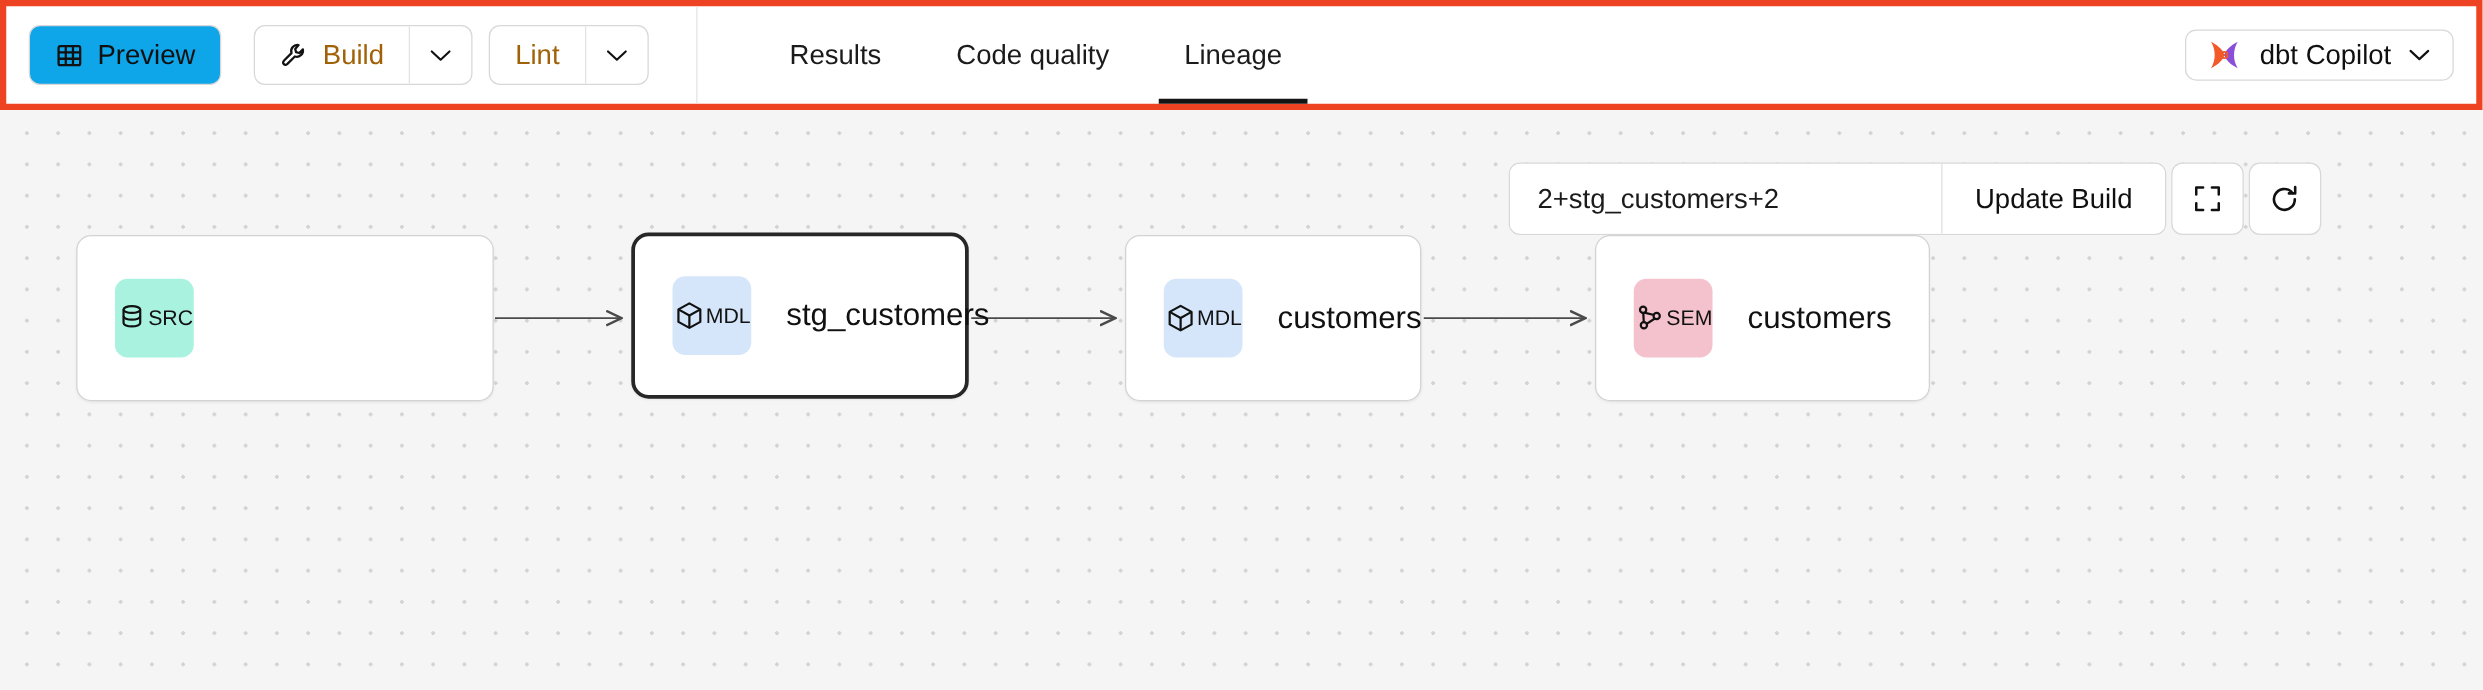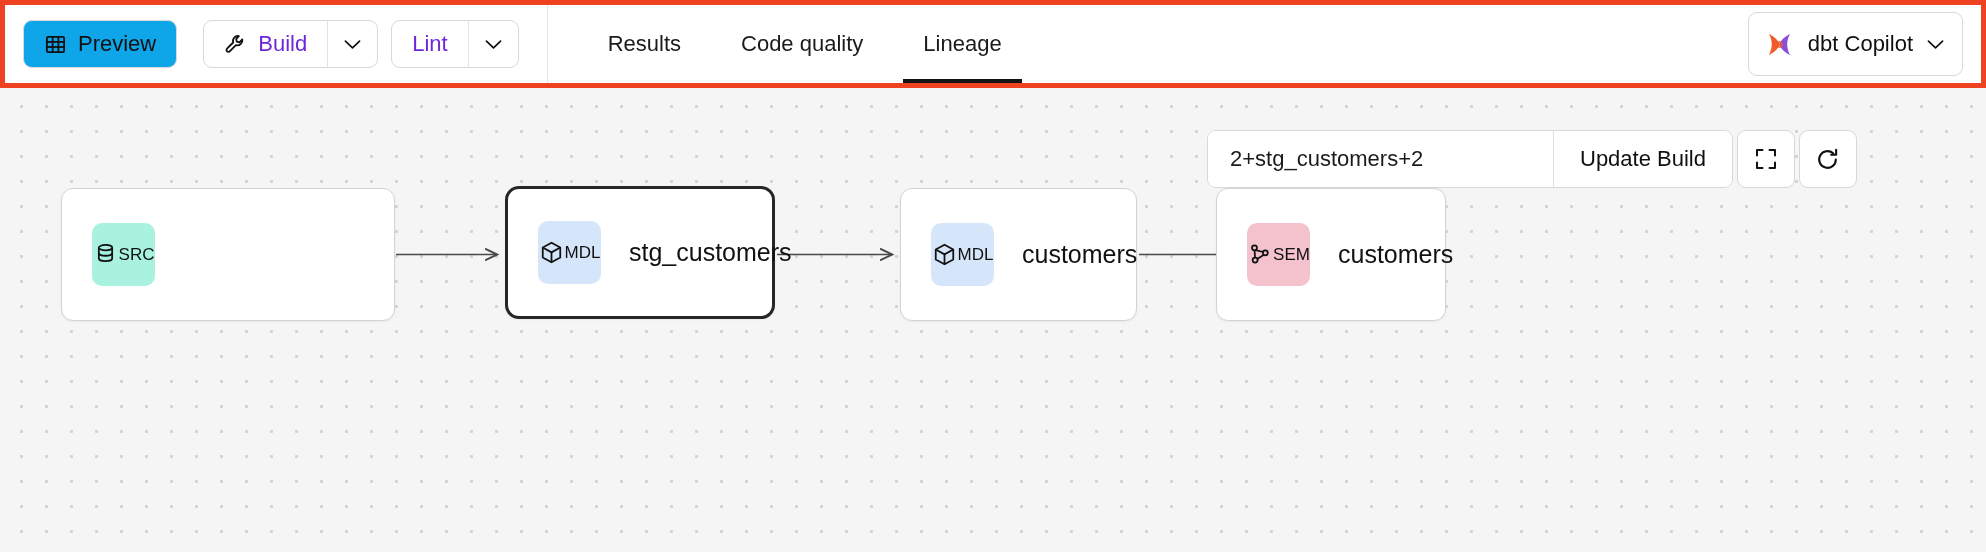--- a/index.html
+++ b/index.html
@@ -41,58 +41,58 @@
     border: 1px solid #D8D8D8;
     border-radius: 9px;
     background: #fff;
     height: 48px;
     overflow: hidden;
   }
   .btn-group .btn-main {
     display: flex; align-items: center; gap: 11px;
     padding: 0 20px;
     border: none; background: none;
-    font-size: 22px; color: #6d28d9;
+    font-size: 22px; color: #a16207;
     white-space: nowrap; cursor: pointer;
   }
   .btn-group .btn-caret {
     display: flex; align-items: center; justify-content: center;
     width: 50px;
     border: none; border-left: 1px solid #E2E2E2;
     background: none; cursor: pointer;
   }
   .sep-gap { width: 13px; }
 
   .tabs {
     display: flex; align-items: center;
     height: 100%;
-    margin-left: 28px;
+    margin-left: 38px;
     border-left: 1px solid #E4E4E4;
-    padding-left: 30px;
+    padding-left: 44px;
   }
   .tab {
     position: relative;
     display: flex; align-items: center; justify-content: center;
     height: 100%;
     padding: 0 30px;
     font-size: 22px;
     color: #1b1b1b;
     white-space: nowrap;
     cursor: pointer;
   }
   .tab.active::after {
     content: "";
     position: absolute; left: 10px; right: 10px; bottom: 0;
     height: 4px; background: #141414;
   }
   .copilot {
     position: absolute; right: 18px; top: 50%;
     transform: translateY(-50%);
     display: flex; align-items: center; gap: 14px;
-    height: 64px;
+    height: 41px;
     padding: 0 18px 0 16px;
     border: 1px solid #D8D8D8;
     border-radius: 9px;
     background: #fff;
     font-size: 22px; color: #101010;
     cursor: pointer;
   }
 
   
   .ico { display: inline-flex; align-items: center; justify-content: center; flex: none; }
@@ -371,21 +371,21 @@
           <path d="M12 2.6 20.4 7.2v9.6L12 21.4 3.6 16.8V7.2z"></path>
           <polyline points="3.6,7.2 12,11.9 20.4,7.2"></polyline>
           <line x1="12" y1="11.9" x2="12" y2="21.4"></line>
         </svg>
       </span>
       <span class="bl">MDL</span>
     </div>
     <span class="node-label">customers</span>
   </div>
 
-  <div class="node" id="node-sem" style="left: 1216px; top: 100px; width: 230px; text-align: center;">
+  <div class="node" id="node-sem" style="left: 1276px; top: 100px; width: 268px; text-align: center;">
     <div class="badge" style="background: rgb(244, 194, 205);">
       <span class="ico">
         <svg width="25" height="25" viewBox="0 0 24 24" fill="none" stroke="#111" stroke-width="1.7">
           <circle cx="7.2" cy="5.6" r="2.4"></circle>
           <circle cx="17.6" cy="10.4" r="2.4"></circle>
           <circle cx="7.8" cy="17.4" r="2.4"></circle>
           <line x1="8.1" y1="7.8" x2="15.6" y2="9.6"></line>
           <line x1="7.3" y1="8" x2="7.7" y2="15"></line>
           <line x1="9.9" y1="16.4" x2="16.2" y2="12.3"></line>
         </svg>

